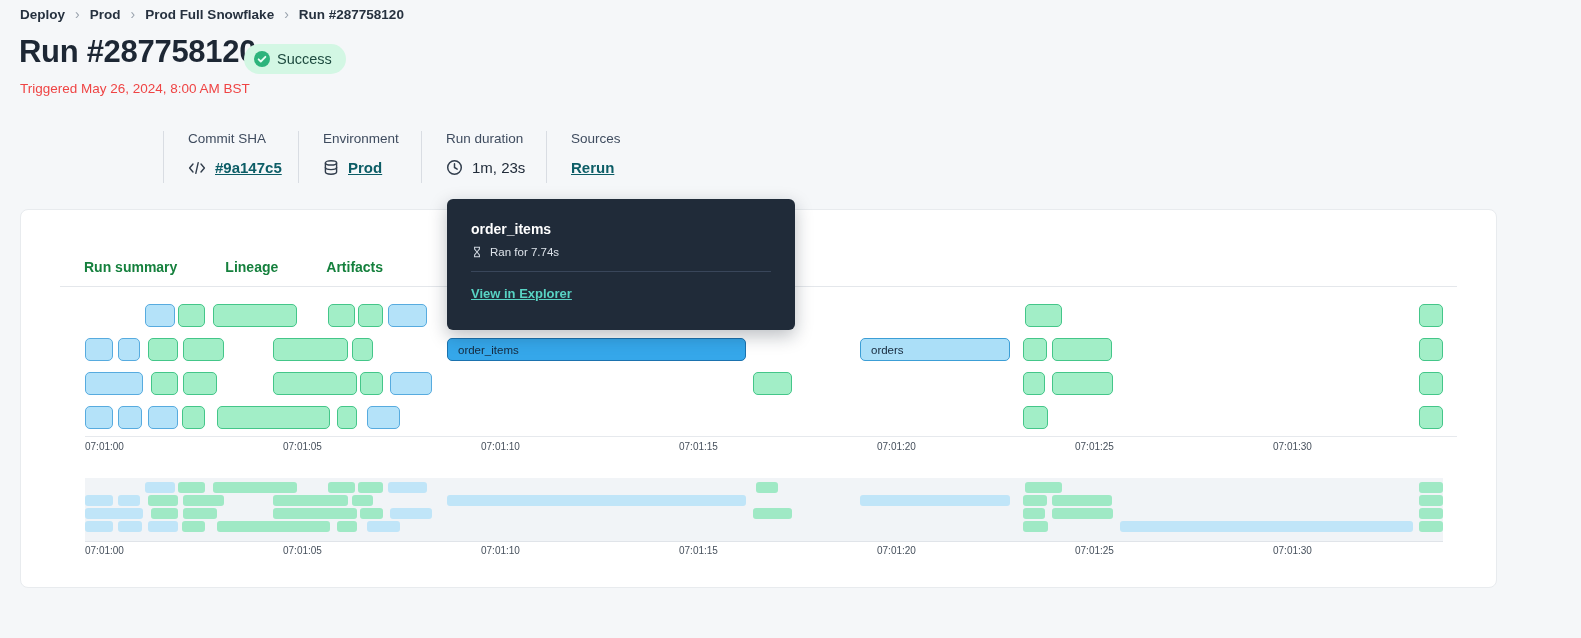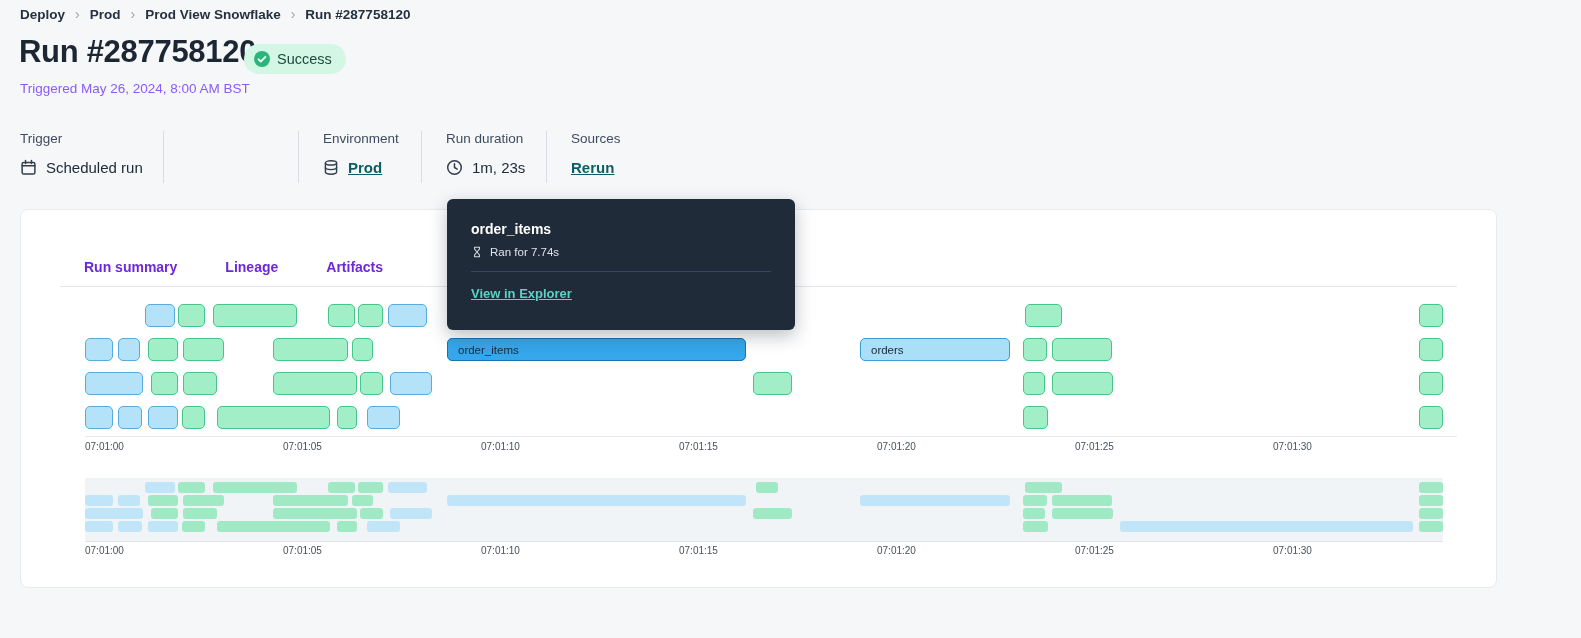--- a/index.html
+++ b/index.html
@@ -15,42 +15,42 @@
   
   .breadcrumb { left:20px; top:6px; display:flex; align-items:center; gap:10px;
     font-size:13.5px; font-weight:700; color:#26313f; }
   .crumb-sep { color:#9aa3ae; font-weight:400; font-size:14px; }
   .crumb { cursor:pointer; }
 
   
   .page-title { left:19px; top:34px; font-size:31px; font-weight:700; letter-spacing:-0.3px; color:#1d2734; }
   .status-badge { left:244px; top:44px; height:30px; padding:0 14px 0 10px; border-radius:16px;
     background:#d3f7e4; display:flex; align-items:center; gap:7px; font-size:14.5px; color:#1d4a3f; }
-  .triggered { left:20px; top:81px; font-size:13.5px; color:#8b5cf6; }
+  .triggered { left:20px; top:81px; font-size:13.5px; color:#ef4444; }
   .rerun-btn { left:1388px; top:50px; width:110px; height:39px; border:none; border-radius:8px;
     background:#17616b; color:#fff; font-size:14px; font-weight:700; display:flex; align-items:center;
     justify-content:center; gap:8px; cursor:pointer; font-family:"Liberation Sans", sans-serif; }
 
   
   .meta-col { top:131px; }
   .meta-label { font-size:13.5px; color:#3f4c5f; margin-bottom:13px; }
   .meta-value { display:flex; align-items:center; gap:9px; font-size:15px; color:#212c3a; }
   .meta-link { color:#0c5d66; font-weight:600; text-decoration:underline; cursor:pointer; }
   .meta-divider { top:131px; width:1px; height:52px; background:#d9dde3; }
   .icon { display:inline-flex; color:#323e4d; }
 
   
   .card { left:20px; top:209px; width:1477px; height:379px; background:#ffffff;
     border:1px solid #e8ebee; border-radius:8px; }
 
   
   .tab-row-line { left:60px; top:286px; width:1397px; height:1px; background:#e4e7eb; z-index:2; }
   .tabs { left:60px; top:250px; height:37px; display:flex; z-index:3; }
   .tab { padding:0 24px; display:flex; align-items:center; font-size:14px; font-weight:600;
-    color:#6d28d9; cursor:pointer; border-bottom:3px solid transparent; }
+    color:#15803d; cursor:pointer; border-bottom:3px solid transparent; }
   .tab.active { color:#0c5d66; font-weight:700; border-bottom-color:#0c5d66; }
 
   
   .gantt-layer { left:0; top:0; width:1581px; height:638px; z-index:4; pointer-events:none; }
   .gantt-layer > * { pointer-events:auto; }
   .bar { position:absolute; height:23px; border-radius:5px; display:flex; align-items:center; }
   .bar.green { background:#a2eec7; border:1px solid #44c689; }
   .bar.blue { background:#b4e2f9; border:1px solid #57abdf; }
   .bar.blue-labeled { background:#abdff8; border:1px solid #3c9ed6; }
   .bar.selected { background:#35a7ea; border:1px solid #1b72ae; }
@@ -77,54 +77,53 @@
 </head>
 <body>
 
 <div class="page">
 
   <div class="abs breadcrumb">
     <span class="crumb">Deploy</span>
     <span class="crumb-sep">›</span>
     <span class="crumb">Prod</span>
     <span class="crumb-sep">›</span>
-    <span class="crumb">Prod View Snowflake</span>
+    <span class="crumb">Prod Full Snowflake</span>
     <span class="crumb-sep">›</span>
     <span>Run #287758120</span>
   </div>
 
   <h1 class="abs page-title">Run #287758120</h1>
 
   <div class="abs status-badge">
     <span class="icon">
       <svg width="16" height="16" viewBox="0 0 16 16">
           <circle cx="8" cy="8" r="8" fill="#2db47c"></circle>
           <path d="M4.6 8.3l2.2 2.2 4.6-4.7" stroke="#eafff5" stroke-width="1.8" fill="none" stroke-linecap="round" stroke-linejoin="round"></path>
         </svg>
     </span>
     <span>Success</span>
   </div>
 
   <div class="abs triggered">Triggered May 26, 2024, 8:00 AM BST</div>
 
 
-  <div class="abs meta-col" style="left:20px;">
-    <div class="meta-label">Trigger</div>
-    <div class="meta-value">
-      <span class="icon">
-        <svg width="17" height="17" viewBox="0 0 16 16" fill="none" stroke="#323e4d" stroke-width="1.4" stroke-linecap="round">
-            <rect x="2" y="3.2" width="12" height="11" rx="1.5"></rect>
-            <path d="M2 6.4h12M5.2 1.4v2.8M10.8 1.4v2.8"></path>
-          </svg>
-      </span>
-      <span>Scheduled run</span>
-    </div>
-  </div>
   <div class="abs meta-divider" style="left:163px;"></div>
 
+  <div class="abs meta-col" style="left:188px;">
+    <div class="meta-label">Commit SHA</div>
+    <div class="meta-value">
+      <span class="icon">
+        <svg width="18" height="14" viewBox="0 0 18 14" fill="none" stroke="#323e4d" stroke-width="1.4" stroke-linecap="round" stroke-linejoin="round">
+            <path d="M5 3L1.6 7 5 11M13 3l3.4 4L13 11M10.2 1.6L7.8 12.4"></path>
+          </svg>
+      </span>
+      <span class="meta-link">#9a147c5</span>
+    </div>
+  </div>
   <div class="abs meta-divider" style="left:298px;"></div>
 
   <div class="abs meta-col" style="left:323px;">
     <div class="meta-label">Environment</div>
     <div class="meta-value">
       <span class="icon">
         <svg width="16" height="17" viewBox="0 0 16 16" fill="none" stroke="#323e4d" stroke-width="1.4" stroke-linecap="round">
             <ellipse cx="8" cy="3.4" rx="5.6" ry="2.1"></ellipse>
             <path d="M2.4 3.4v9.2c0 1.15 2.5 2.1 5.6 2.1s5.6-.95 5.6-2.1V3.4"></path>
             <path d="M2.4 8c0 1.15 2.5 2.1 5.6 2.1s5.6-.95 5.6-2.1"></path>

